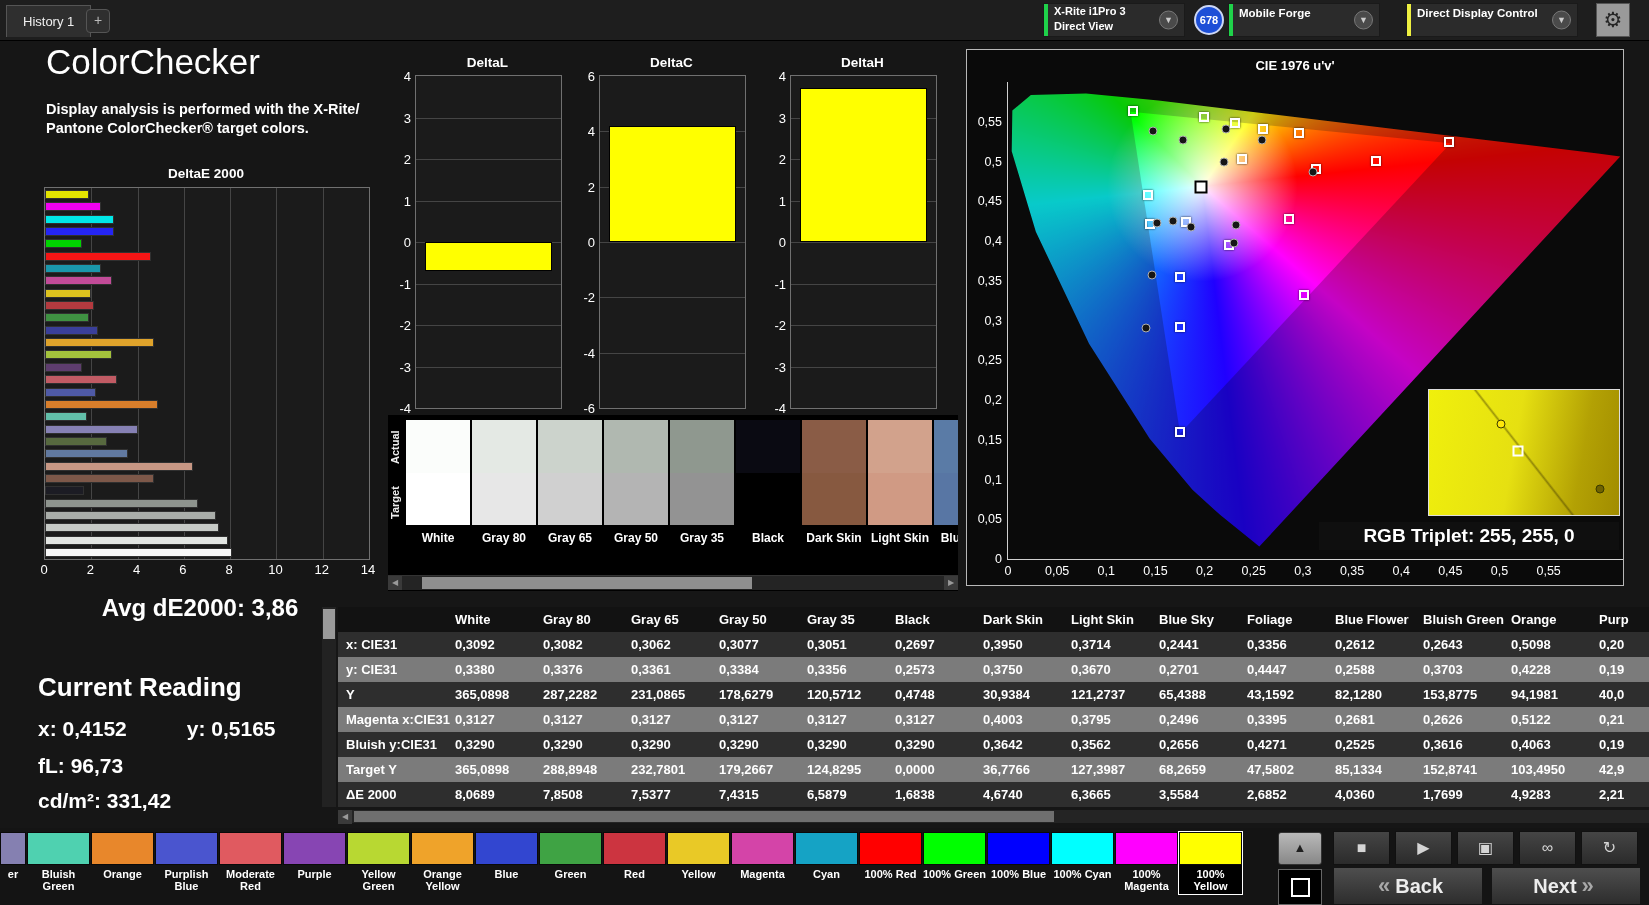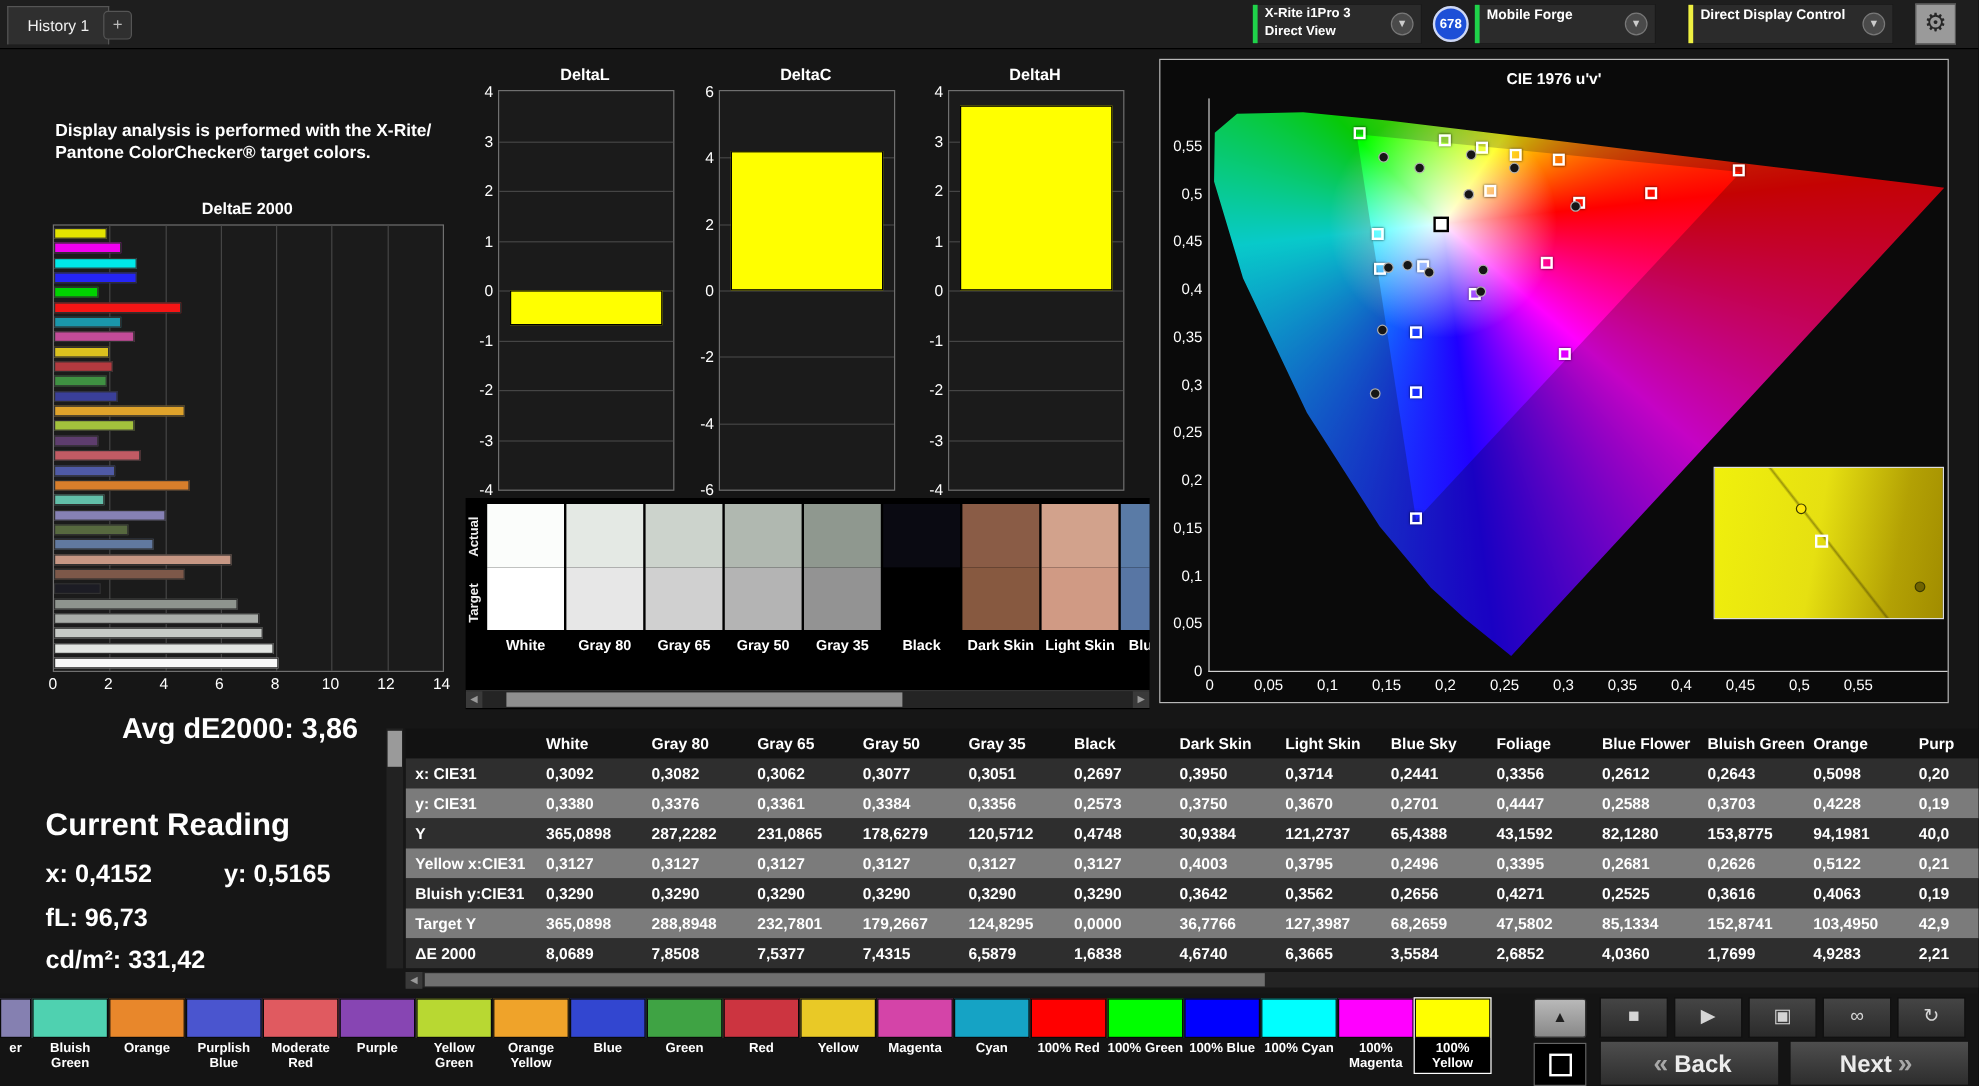--- a/index.html
+++ b/index.html
@@ -169,20 +169,21 @@
 
     <div class="tb-group" id="grp-display">
       <div class="tb-accent" style="background: rgb(238, 240, 65);"></div>
       <div class="tb-single">Direct Display Control</div>
       <div class="tb-chevron">▼</div>
     </div>
 
     <div id="gear-btn">⚙</div>
   </div>
 
+  <div id="page-title">ColorChecker</div>
   <div id="page-sub">
     <div>Display analysis is performed with the X-Rite/</div>
     <div>Pantone ColorChecker® target colors.</div>
   </div>
 
   <div id="deltae-title">DeltaE 2000</div>
   <div id="deltae-plot">
       <div class="vgrid" style="left: 14.2857%;"></div>
       <div class="vgrid" style="left: 28.5714%;"></div>
       <div class="vgrid" style="left: 42.8571%;"></div>
@@ -487,21 +488,21 @@
         <div class="tcell">30,9384</div>
         <div class="tcell">121,2737</div>
         <div class="tcell">65,4388</div>
         <div class="tcell">43,1592</div>
         <div class="tcell">82,1280</div>
         <div class="tcell">153,8775</div>
         <div class="tcell">94,1981</div>
         <div class="tcell">40,0</div>
       </div>
       <div class="trow lite">
-        <div class="tlabel">Yellow x:CIE31</div>
+        <div class="tlabel">Magenta x:CIE31</div>
         <div class="tcell">0,3127</div>
         <div class="tcell">0,3127</div>
         <div class="tcell">0,3127</div>
         <div class="tcell">0,3127</div>
         <div class="tcell">0,3127</div>
         <div class="tcell">0,3127</div>
         <div class="tcell">0,4003</div>
         <div class="tcell">0,3795</div>
         <div class="tcell">0,2496</div>
         <div class="tcell">0,3395</div>
@@ -629,20 +630,21 @@
         <div class="ci" style="left: 165.144px; top: 139.125px;"></div>
         <div class="ci" style="left: 192.668px; top: 103.35px;"></div>
         <div class="sqh" style="left: 192.668px; top: 104.94px;"></div>
       </div>
     <div id="cie-inset">
       <div class="inset-seam"></div>
     <div class="in-c" style="left: 38%; top: 27%; background: rgb(255, 231, 10);"></div>
         <div class="in-sq" style="left: 47%; top: 49%;"></div>
         <div class="in-c" style="left: 90%; top: 79%; background: rgb(111, 98, 0);"></div>
       </div>
+    <div id="cie-rgb">RGB Triplet: 255, 255, 0</div>
   </div>
 
   <div id="patterns">
     <div id="pattern-tiles">
         <div class="tile partial">
           <div class="tile-c" style="background: rgb(133, 128, 177);"></div>
           <div class="tile-l">er</div>
         </div>
         <div class="tile">
           <div class="tile-c" style="background: rgb(79, 209, 176);"></div>

